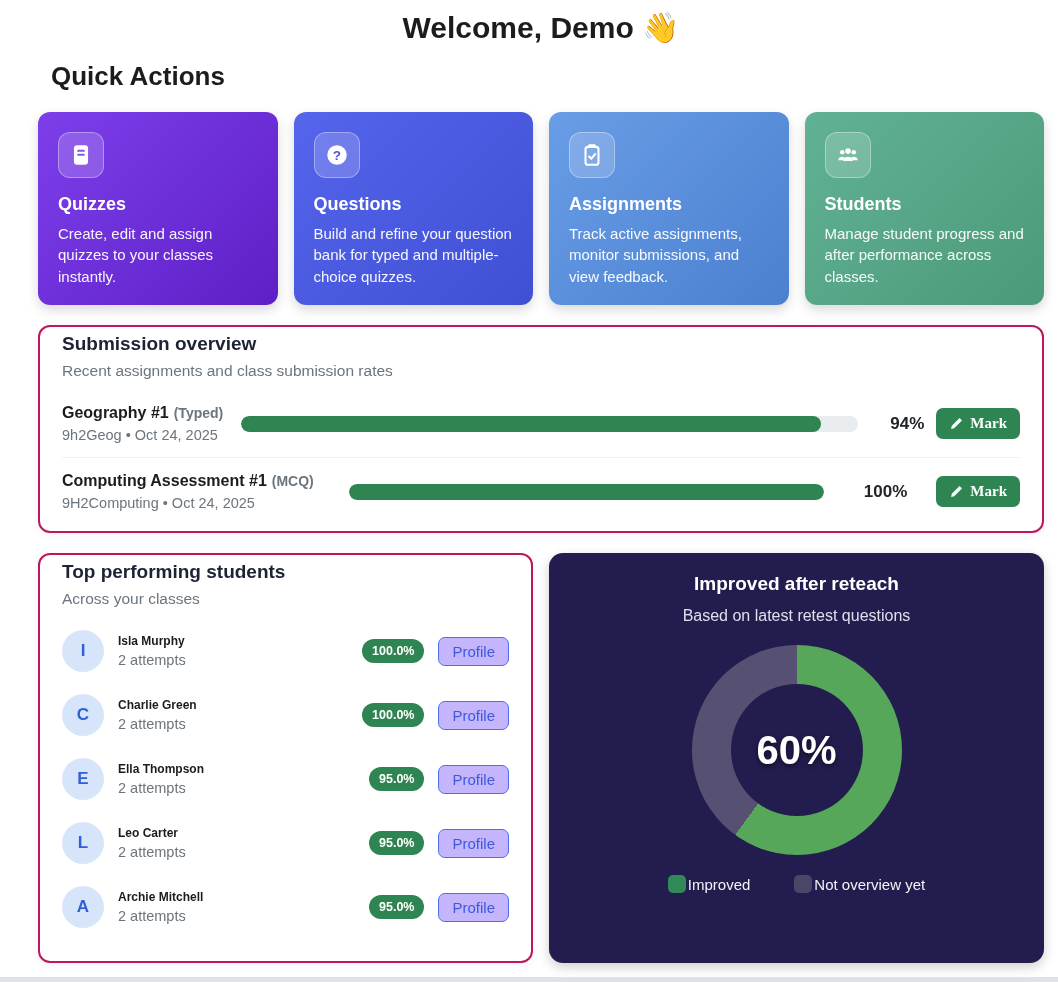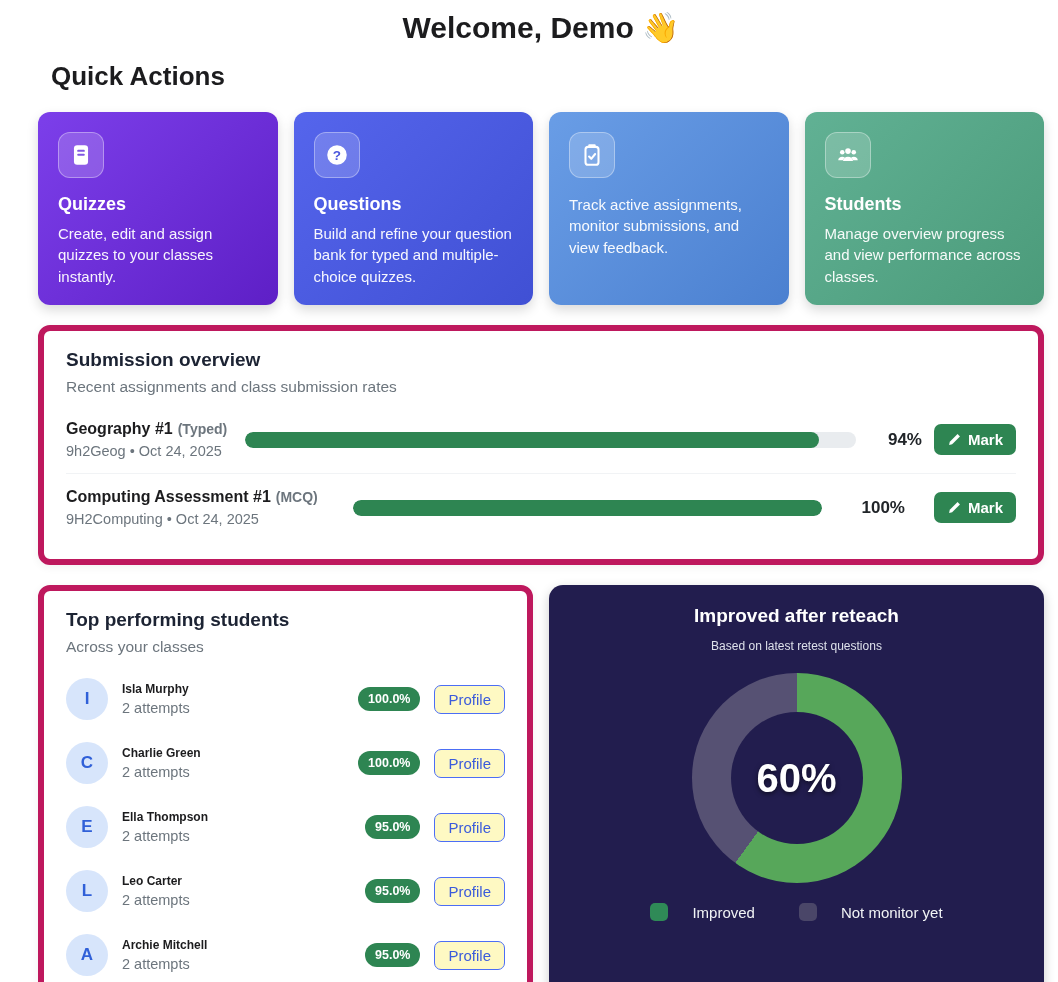--- a/index.html
+++ b/index.html
@@ -50,24 +50,24 @@
     border: 1px solid rgba(255,255,255,0.35);
     display: flex; align-items: center; justify-content: center;
     margin-bottom: 16px;
   }
   .qa-icon-tile svg { width: 26px; height: 26px; }
   .qa-title { font-size: 18px; font-weight: bold; margin: 0 0 8px; }
   .qa-desc { font-size: 15px; line-height: 1.42; margin: 0; color: rgba(255,255,255,0.95); }
   
   .card {
     background: #fff;
-    border: 6px solid #be185d;
+    border: 2px solid #be185d;
     border-radius: 12px;
     box-shadow: 0 2px 10px rgba(0,0,0,0.06);
-    padding: 18px 22px;
+    padding: 6px 22px;
     margin-top: 20px;
   }
   .card-title { font-size: 19px; font-weight: bold; margin: 0 0 7px; color: #1c2333; }
   .card-sub { font-size: 15.5px; color: #6c757d; margin: 0 0 10px; }
   
   .srow {
     display: flex;
     align-items: center;
     padding: 14px 0;
     justify-content: space-between;
@@ -83,21 +83,21 @@
     border-radius: 8px;
     margin: 0 18px;
     overflow: hidden;
   }
   .sfill { height: 100%; background: #2e8552; border-radius: 8px; }
   .spct { font-size: 17px; font-weight: bold; width: 48px; text-align: right; margin-right: 12px; white-space: nowrap; }
   .mark-btn {
     display: inline-flex; align-items: center; gap: 7px;
     background: #2e8552; color: #fff;
     border: none; border-radius: 7px;
-    font-family: Liberation Sans, sans-serif;
+    font-family: Liberation Serif, serif;
     font-size: 15px; font-weight: bold;
     padding: 7px 13px;
     cursor: pointer;
   }
   .mark-btn svg { width: 14px; height: 14px; }
   
   .bottom-grid {
     display: grid;
     grid-template-columns: 1fr 1fr;
     gap: 16px;
@@ -127,39 +127,39 @@
   .stu-right { margin-left: auto; display: flex; align-items: center; gap: 14px; }
   .score-badge {
     background: #2e8552;
     color: #fff;
     font-size: 12.5px;
     font-weight: bold;
     padding: 5px 10px;
     border-radius: 999px;
   }
   .profile-btn {
-    background: #fef9c3;
+    background: #c4b5fd;
     color: #3b5bdb;
     border: 1.5px solid #4c6ef5;
     border-radius: 7px;
     font-family: inherit;
     font-size: 15px;
     padding: 5px 13px;
     cursor: pointer;
   }
   
   .dark-card {
     background: #221d4e;
     border-radius: 14px;
     padding: 18px 20px 24px;
     min-height: 410px;
     box-shadow: 0 4px 12px rgba(0,0,0,0.2);
   }
   .dark-title { color: #fff; font-size: 19px; font-weight: bold; text-align: center; margin: 2px 0 12px; }
-  .dark-sub { color: #dde0ea; font-size: 12px; text-align: center; margin: 0; }
+  .dark-sub { color: #dde0ea; font-size: 16px; text-align: center; margin: 0; }
   .donut-wrap {
     position: relative;
     width: 210px; height: 210px;
     margin: 20px auto 0;
   }
   .donut-ring { width: 100%; height: 100%; border-radius: 50%; }
   .donut-hole {
     position: absolute; inset: 39px;
     border-radius: 50%;
     background: #221d4e;
@@ -167,21 +167,21 @@
   .donut-label {
     position: absolute; inset: 0;
     display: flex; align-items: center; justify-content: center;
     color: #fff; font-size: 40px; font-weight: bold;
     text-shadow: 0 2px 5px rgba(0,0,0,0.55);
   }
   .legend {
     display: flex; justify-content: center; gap: 44px;
     margin-top: 20px;
   }
-  .legend-item { display: flex; align-items: center; gap: 24px; color: #f1f3f5; font-size: 15px; }
+  .legend-item { display: flex; align-items: center; gap: 2px; color: #f1f3f5; font-size: 15px; }
   .swatch { width: 18px; height: 18px; border-radius: 5px; flex: none; }
 </style>
 </head>
 <body>
 
 <div class="page">
 
   <h1 class="welcome"><span>Welcome, Demo</span> <span>👋</span></h1>
 
   <h2 class="section-title">Quick Actions</h2>
@@ -212,36 +212,37 @@
     </div>
 
     <div class="qa-card" style="background: linear-gradient(135deg, rgb(105, 157, 230), rgb(75, 128, 208));">
       <div class="qa-icon-tile">
         <svg viewBox="0 0 24 24" fill="none" stroke="#ffffff" stroke-width="1.9" stroke-linecap="round" stroke-linejoin="round">
             <rect x="6" y="4.5" width="12" height="16.5" rx="2.4"></rect>
             <path d="M9.5 4.5V3h5v1.5" fill="#ffffff"></path>
             <path d="M9.3 13.4l2 2.1 3.6-4.4"></path>
           </svg>
       </div>
+      <h3 class="qa-title">Assignments</h3>
       <p class="qa-desc">Track active assignments, monitor submissions, and view feedback.</p>
     </div>
 
     <div class="qa-card" style="background: linear-gradient(135deg, rgb(97, 177, 148), rgb(75, 155, 122));">
       <div class="qa-icon-tile">
         <svg viewBox="0 0 24 24" fill="#ffffff">
             <circle cx="6.7" cy="9.4" r="2.1"></circle>
             <circle cx="17.3" cy="9.4" r="2.1"></circle>
             <circle cx="12" cy="8.4" r="2.6"></circle>
             <path d="M3 16.8c0-2 1.6-3.3 3.7-3.3 1 0 1.8.3 2.4.8-1 .8-1.6 1.9-1.6 2.5H3z"></path>
             <path d="M21 16.8c0-2-1.6-3.3-3.7-3.3-1 0-1.8.3-2.4.8 1 .8 1.6 1.9 1.6 2.5H21z"></path>
             <path d="M7.4 17.5c0-2.4 2-3.9 4.6-3.9s4.6 1.5 4.6 3.9z"></path>
           </svg>
       </div>
       <h3 class="qa-title">Students</h3>
-      <p class="qa-desc">Manage overview progress and view performance across classes.</p>
+      <p class="qa-desc">Manage student progress and after performance across classes.</p>
     </div>
 
   </div>
 
   <div class="card">
     <h3 class="card-title">Submission overview</h3>
     <p class="card-sub">Recent assignments and class submission rates</p>
 
     <div class="srow">
       <div class="sinfo">
@@ -355,19 +356,19 @@
         <div class="donut-label">60%</div>
       </div>
 
       <div class="legend">
         <div class="legend-item">
           <span class="swatch" style="background: rgb(47, 138, 87);"></span>
           <span>Improved</span>
         </div>
         <div class="legend-item">
           <span class="swatch" style="background: rgb(74, 70, 104);"></span>
-          <span>Not monitor yet</span>
+          <span>Not overview yet</span>
         </div>
       </div>
     </div>
 
   </div>
 </div>
 
 </body></html>

